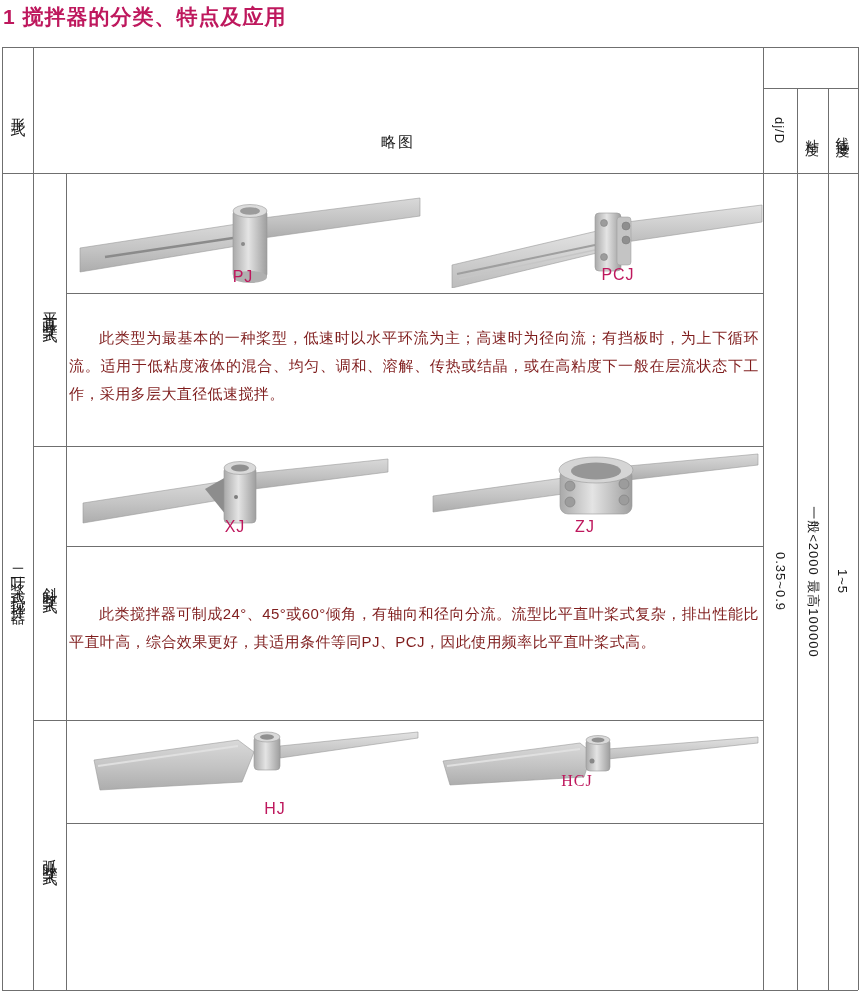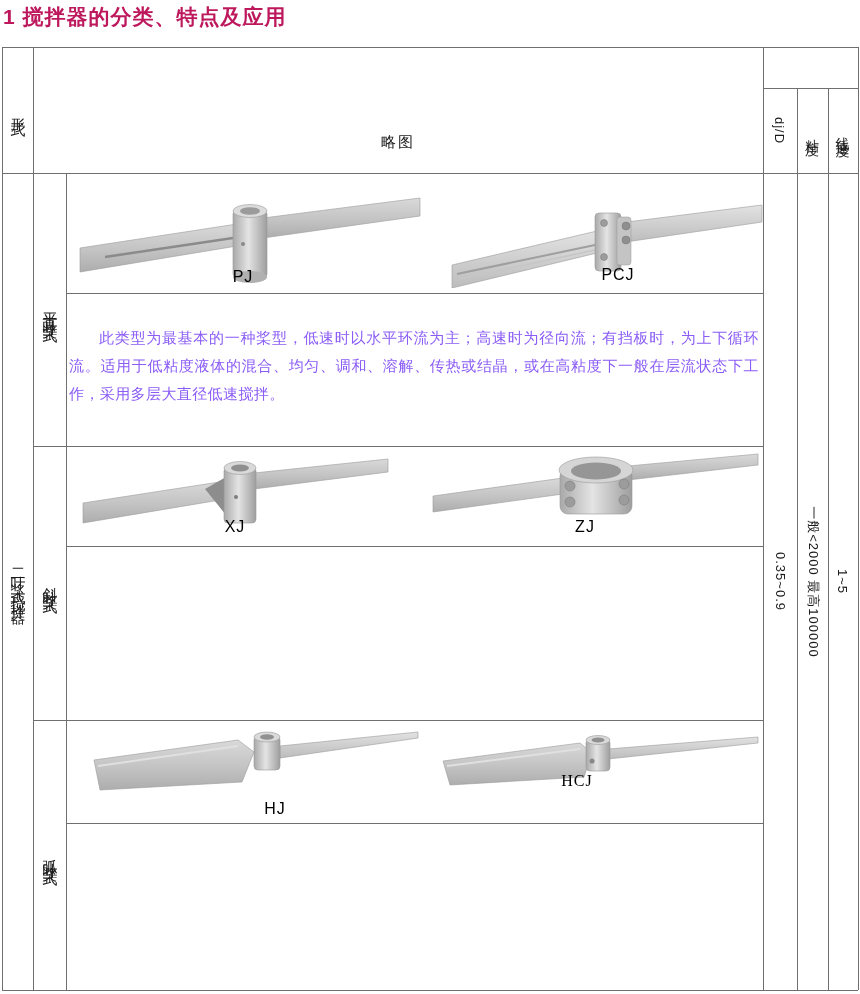--- a/index.html
+++ b/index.html
@@ -15,25 +15,25 @@
   .vline{position:absolute;width:1px;background:#6f6f6f;}
   .cell{position:absolute;display:flex;align-items:center;justify-content:center;}
   .vtext{writing-mode:vertical-rl;text-orientation:upright;letter-spacing:4px;font-size:15px;}
   .vtext.small{font-size:14px;letter-spacing:3px;}
   .vtext.wide{letter-spacing:7px;}
   .rot span{display:inline-block;transform:rotate(90deg);white-space:nowrap;font-size:13px;letter-spacing:1px;}
   .htext{font-size:15px;letter-spacing:2px;}
   .htext.small{font-size:14px;letter-spacing:1px;}
   .desc{
     position:absolute;font-size:15px;line-height:28px;letter-spacing:0.4px;
-    text-indent:30px;color:#8b5cf6;text-align:justify;
+    text-indent:30px;color:#7f1d1d;text-align:justify;
   }
   .model-label{
     position:absolute;width:80px;margin-left:-40px;text-align:center;
-    font-size:16px;letter-spacing:1px;color:#000000;
+    font-size:16px;letter-spacing:1px;color:#be185d;
   }
   .img-box{position:absolute;}
   svg{display:block;}
 </style>
 </head>
 <body>
 
 <div class="page">
 
   <svg width="0" height="0" style="position:absolute">
@@ -168,20 +168,21 @@
       <ellipse cx="168" cy="20" rx="37" ry="13" fill="#d5d5d5" stroke="#9a9a9a" stroke-width="0.6"></ellipse>
       <ellipse cx="168" cy="21" rx="25" ry="8.5" fill="#969696"></ellipse>
       <circle cx="142" cy="36" r="5" fill="#9c9c9c" stroke="#7d7d7d" stroke-width="0.6"></circle>
       <circle cx="142" cy="52" r="5" fill="#9c9c9c" stroke="#7d7d7d" stroke-width="0.6"></circle>
       <circle cx="196" cy="34" r="5" fill="#9c9c9c" stroke="#7d7d7d" stroke-width="0.6"></circle>
       <circle cx="196" cy="50" r="5" fill="#9c9c9c" stroke="#7d7d7d" stroke-width="0.6"></circle>
     </svg>
   </div>
   <div class="model-label" style="left:585px;top:518px;">ZJ</div>
 
+  <div class="desc" style="left:69px;top:600px;width:690px;">此类搅拌器可制成24°、45°或60°倾角，有轴向和径向分流。流型比平直叶桨式复杂，排出性能比平直叶高，综合效果更好，其适用条件等同PJ、PCJ，因此使用频率比平直叶桨式高。</div>
 
   <div class="img-box" style="left:88px;top:724px;">
     <svg viewBox="0 0 335 80" width="335" height="80">
       <line x1="168" y1="26" x2="328" y2="10" stroke="#b5b5b5" stroke-width="2"></line>
       <polygon points="192,22 330,8 330,14 192,34" fill="url(#bladeg2)" stroke="#9a9a9a" stroke-width="0.6"></polygon>
       <path d="M6,36 L150,16 L166,28 L154,58 L12,66 Z" fill="url(#bladeg)" stroke="#9a9a9a" stroke-width="0.6"></path>
       <path d="M10,42 L150,22" stroke="#e0e0e0" stroke-width="2" fill="none"></path>
       <rect x="166" y="12" width="26" height="34" rx="4" fill="url(#hubg)" stroke="#989898" stroke-width="0.6"></rect>
       <ellipse cx="179" cy="13" rx="13" ry="5" fill="#dadada" stroke="#9a9a9a" stroke-width="0.6"></ellipse>
       <ellipse cx="179" cy="13" rx="7" ry="2.8" fill="#909090"></ellipse>

